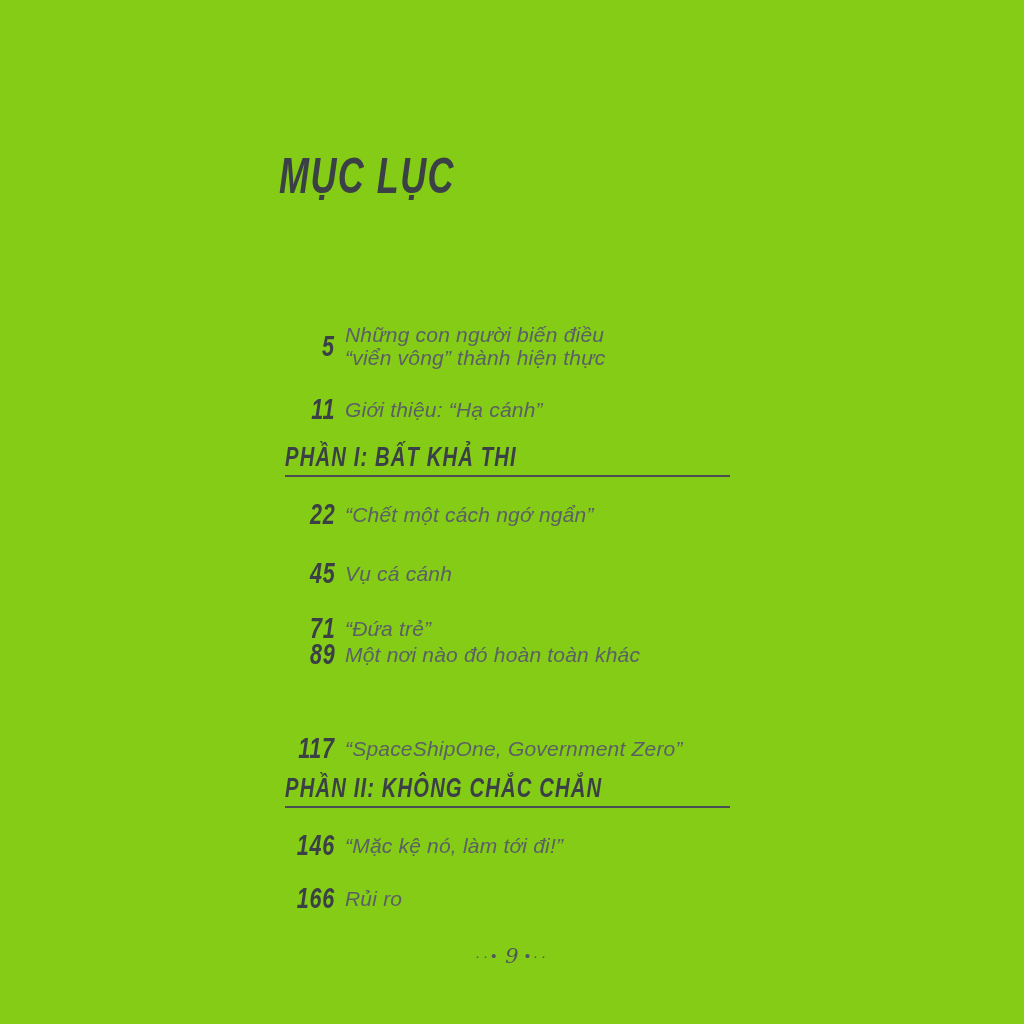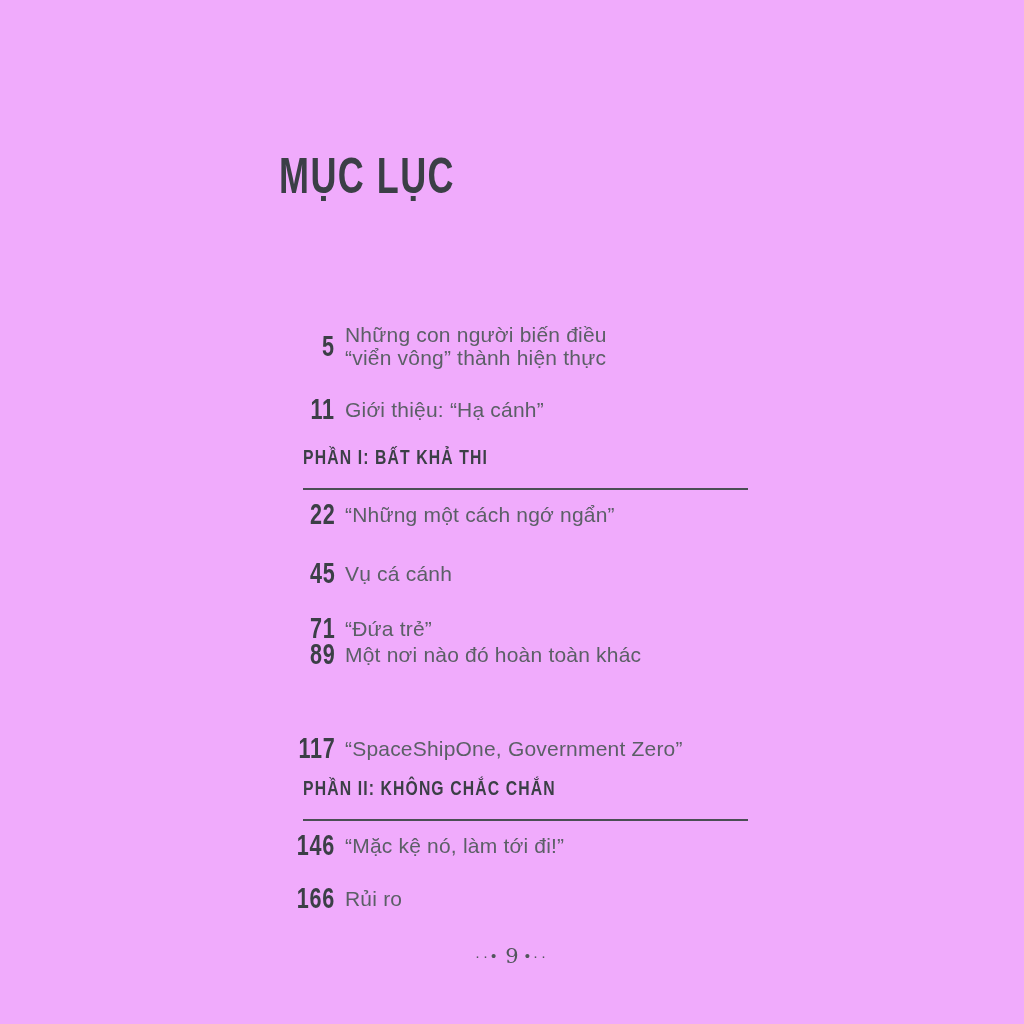--- a/index.html
+++ b/index.html
@@ -4,21 +4,21 @@
 <style>
   html,body{margin:0;padding:0;}
   body{
     width:1024px;height:1024px;
     background:#ffffff;
     font-family:"Liberation Sans", sans-serif;
     position:relative;
     overflow:hidden;
   }
   .page{
-    position:absolute;inset:0;background:#f0abfc;
+    position:absolute;inset:0;background:#84cc16;font-style:italic;
   }
   
   .toc-title{
     position:absolute;left:279px;top:150px;
     margin:0;
     font-size:50px;line-height:52px;font-weight:700;
     color:var(--heading,#3b3f46);
     white-space:nowrap;
   }
   .toc-title .squeeze{
@@ -47,24 +47,24 @@
     letter-spacing:1px;
   }
   .toc-titles{
     margin-left:10px;
     font-size:21px;line-height:23px;
     letter-spacing:0.2px;
     color:var(--body,#5b5f66);
   }
   
   .toc-section-header{
-    position:absolute;left:303px;width:445px;
+    position:absolute;left:285px;width:445px;
     border-bottom:2px solid var(--rule,#4a4e54);
-    padding-bottom:18px;
-    font-weight:700;font-size:21px;line-height:26px;
+    padding-bottom:5px;
+    font-weight:700;font-size:27px;line-height:26px;
     color:var(--heading,#3b3f46);
     white-space:nowrap;
   }
   .toc-section-header .squeeze{
     display:inline-block;
     transform:scaleX(0.75);
     transform-origin:0 50%;
     letter-spacing:1.5px;
   }
   
@@ -107,21 +107,21 @@
     </div>
   </div>
 
   <div class="toc-section-header" style="top:444px">
     <span class="squeeze">PHẦN I: BẤT KHẢ THI</span>
   </div>
 
   <div class="toc-row" style="top:494px">
     <div class="toc-num"><span class="squeeze">22</span></div>
     <div class="toc-titles">
-      <div>“Những một cách ngớ ngẩn”</div>
+      <div>“Chết một cách ngớ ngẩn”</div>
     </div>
   </div>
 
   <div class="toc-row" style="top:553px">
     <div class="toc-num"><span class="squeeze">45</span></div>
     <div class="toc-titles">
       <div>Vụ cá cánh</div>
     </div>
   </div>
 

